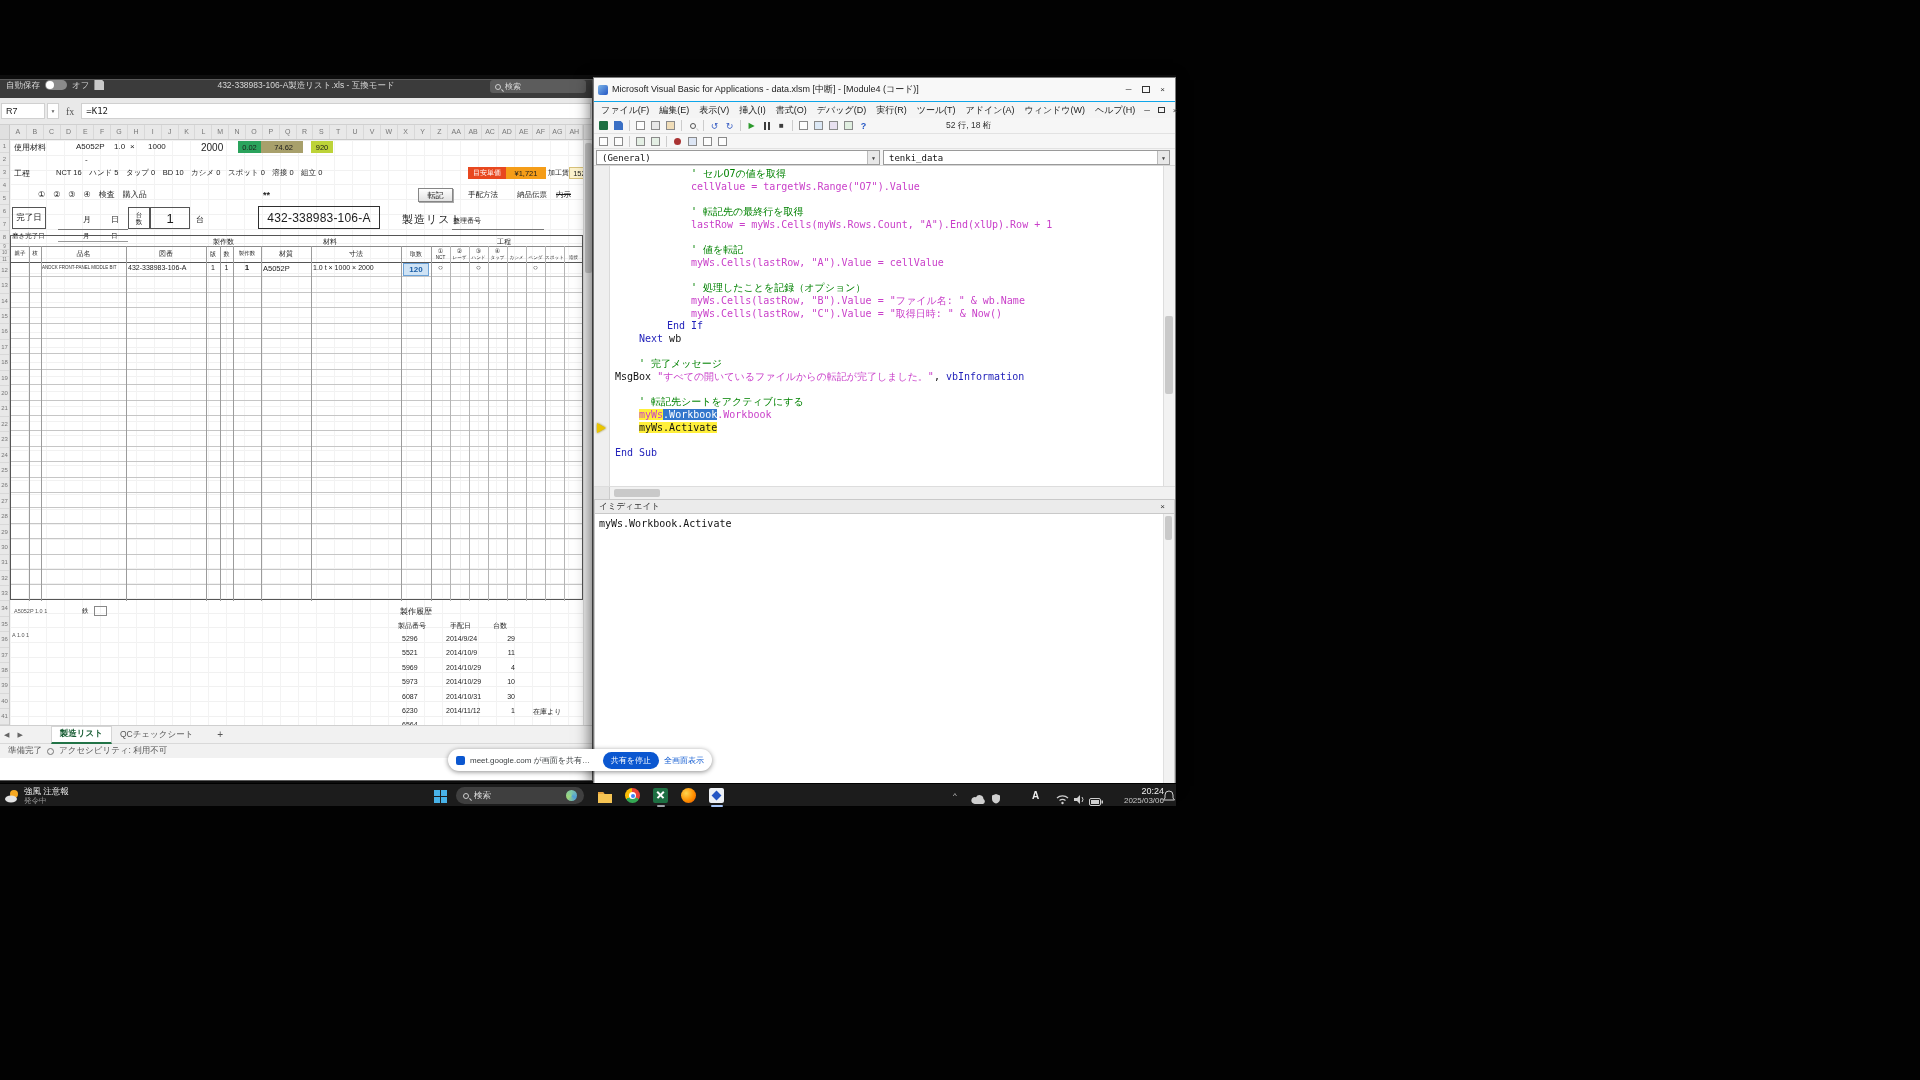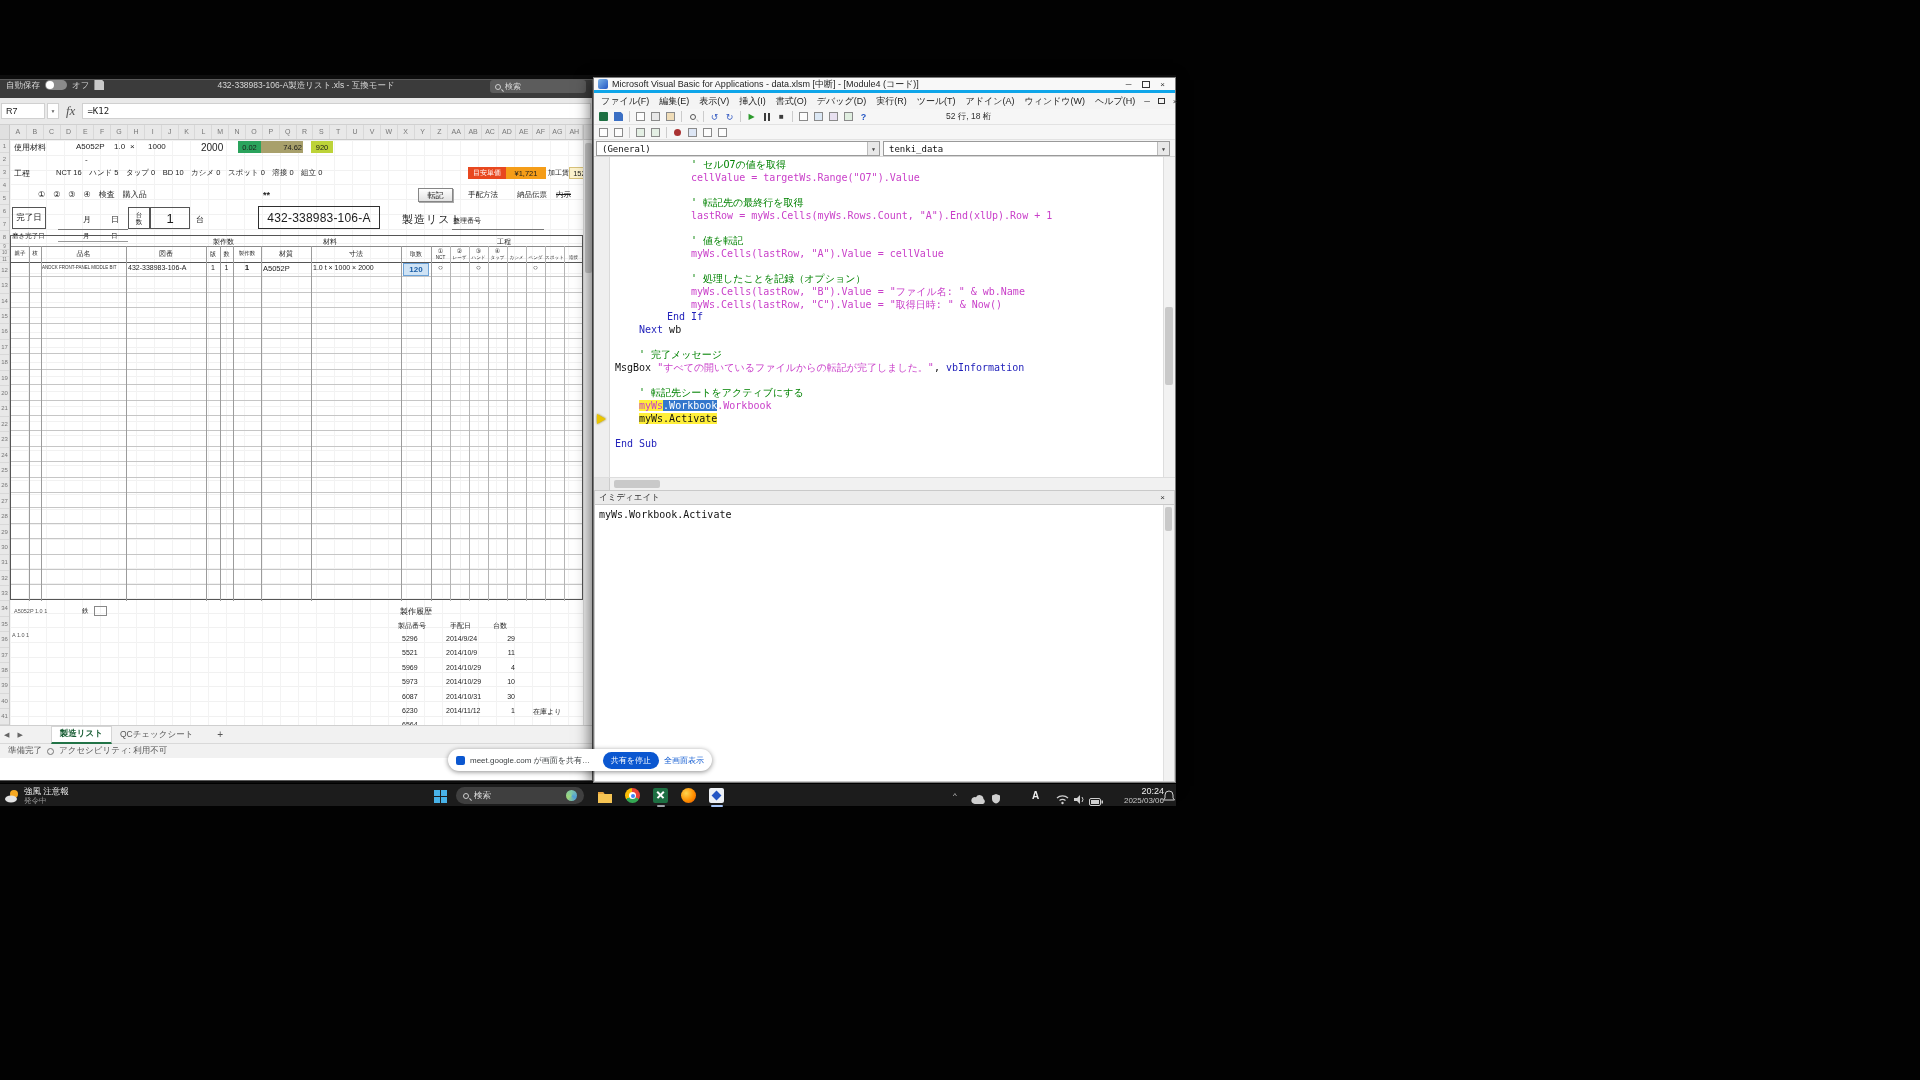--- a/index.html
+++ b/index.html
@@ -17,21 +17,21 @@
 .flop{width:10px;height:10px;background:#c9c9c9;clip-path:polygon(0 0,78% 0,100% 22%,100% 100%,0 100%);flex:none}
 .xl-doc{margin-left:108px;white-space:nowrap}
 .xl-search{margin-left:auto;width:96px;height:13px;background:#5c5c5c;border-radius:3px;color:#ddd;display:flex;align-items:center;gap:4px;padding:0 5px;font-size:8px}
 .mag{width:6px;height:6px;border:1px solid #ccc;border-radius:50%;position:relative;flex:none;display:inline-block}
 .mag:after{content:"";position:absolute;left:5px;top:5px;width:3px;height:1px;background:#ccc;transform:rotate(45deg)}
 .xl-tabs{height:22px;background:#323232;display:flex;align-items:center;padding:0 2px}
 .rtab{color:#d5d5d5;font-size:9px;padding:4px 7px;white-space:nowrap}
 .xl-frow{height:27px;background:#e9e9e9;border-bottom:1px solid #d0d0d0;display:flex;align-items:center;padding:2px 1px;gap:2px}
 .namebox{width:44px;height:16px;background:#fff;border:1px solid #d0d0d0;font-size:9px;color:#222;padding:2px 4px}
 .nbdd{width:12px;height:16px;background:#fff;border:1px solid #d0d0d0;font-size:5px;color:#666;text-align:center;line-height:15px}
-.fxi{font-style:italic;font-size:13px;color:#555;padding:0 5px;font-family:"Liberation Serif",serif}
+.fxi{font-size:10px;color:#555;padding:0 5px;font-family:"Liberation Serif",serif}
 .fbar{flex:1;height:16px;background:#fff;border:1px solid #d0d0d0;font-size:9px;color:#222;padding:2px 4px}
 .colrow{display:flex;height:15px;background:#e8e8e8;border-bottom:1px solid #c9c9c9}
 .corner{width:10px;background:#e0e0e0;border-right:1px solid #c9c9c9;flex:none}
 .colhead{display:flex;flex:1;overflow:hidden}
 .colhead span{flex:1;font-size:7px;color:#777;text-align:center;line-height:14px;border-right:1px solid #d8d8d8;overflow:hidden}
 #sheetwrap{position:relative;height:585px}
 .rowhead{position:absolute;left:0;top:0;width:10px;height:585px;background:#e8e8e8;border-right:1px solid #c9c9c9;overflow:hidden}
 .rowhead span{display:block;text-align:center;font-size:6px;color:#777;border-bottom:1px solid #d8d8d8}
 .rowhead span:nth-child(-n+8){height:13px;line-height:13px}
 .rowhead span:nth-child(n+9):nth-child(-n+11){height:6.3px;line-height:6.3px;font-size:4.5px}
@@ -50,21 +50,21 @@
 .drow span{flex:1;text-align:center;color:#222}
 .btn3d{position:absolute;border:1px solid #868686;background:linear-gradient(#fefefe,#e2e2e2);box-shadow:1px 1px 0 #aaa;font-size:8px;display:flex;align-items:center;justify-content:center;color:#111}
 .tabsbar{height:18px;background:#f1f1f1;border-top:1px solid #cfcfcf;display:flex;align-items:center;font-size:8.5px;color:#555}
 .sheettab{padding:0 8px;height:18px;display:flex;align-items:center;white-space:nowrap}
 .sheettab.active{background:#fff;border:1px solid #d5d5d5;border-bottom:2px solid #217346;color:#175c33;font-weight:bold}
 .statusbar{height:15px;background:#f1f1f1;border-top:1px solid #d9d9d9;display:flex;align-items:center;gap:5px;font-size:8.5px;color:#555;padding:0 8px}
 .sb{background:#f2f2f2}
 .sbt{background:#c9c9c9;border-radius:2px;position:absolute}
 
 #vba{position:absolute;left:593px;top:77px;width:583px;height:706px;background:#f4f4f4;border:1px solid #7a7a7a;box-shadow:-3px 3px 14px rgba(0,0,0,.55)}
-.vtitle{height:15px;background:#f8f8f8;border-bottom:3px solid #0ea5e9;display:flex;align-items:center;gap:4px;padding:0 4px;font-size:9px;color:#222;white-space:nowrap}
+.vtitle{height:24px;background:#f8f8f8;border-bottom:1px solid #0ea5e9;display:flex;align-items:center;gap:4px;padding:0 4px;font-size:9px;color:#222;white-space:nowrap}
 .wbtn{width:17px;height:11px;display:flex;align-items:center;justify-content:center;color:#333;font-size:8px}
 .vmenu{height:16px;display:flex;align-items:center;font-size:9px;color:#222;padding:0 2px}
 .vmi{padding:0 5px;white-space:nowrap}
 .vtool{height:16px;border-bottom:1px solid #e2e2e2;display:flex;align-items:center;padding:0 3px;gap:2px;position:relative;background:#f6f6f6}
 .tbi{width:13px;height:12px;display:inline-flex;align-items:center;justify-content:center;font-size:9px;flex:none}
 .tsep{width:1px;height:11px;background:#ccc;margin:0 2px;flex:none}
 .icb{width:9px;height:9px;border:1px solid #8a8a8a;background:#fdfdfd;display:block}
 .dd{position:absolute;height:15px;background:#fff;border:1px solid #9a9a9a;font-size:9px;color:#111;display:flex;align-items:center;padding:0 0 0 5px;font-family:"DejaVu Sans Mono",monospace}
 .ddarr{margin-left:auto;width:12px;height:13px;background:#e8e8e8;border-left:1px solid #bbb;font-size:5px;color:#444;display:flex;align-items:center;justify-content:center}
 #codepane{position:relative;height:320px;background:#fff;overflow:hidden}
@@ -196,21 +196,21 @@
         </div>
     <div id="sheet">
 
       <span style="left:4px;top:2px;font-size:8px">使用材料</span>
       <span style="left:66px;top:2px;font-size:8px">A5052P</span>
       <span style="left:104px;top:2px;font-size:8px">1.0</span>
       <span style="left:120px;top:2px;font-size:8px">×</span>
       <span style="left:138px;top:2px;font-size:8px">1000</span>
       <span style="left:191px;top:2px;font-size:10px">2000</span>
       <span class="cell" style="left:228px;top:1px;width:23px;height:12px;background:#2aa35c;font-size:7.5px">0.02</span>
-      <span class="cell" style="left:251px;top:1px;width:42px;height:12px;background:#a8a06b;font-size:7.5px;justify-content:flex-end;padding-right:1px">74.62</span>
+      <span class="cell" style="left:251px;top:1px;width:42px;height:12px;background:#a8a06b;font-size:7.5px;justify-content:flex-end;padding-right:10px">74.62</span>
       <span class="cell" style="left:301px;top:1px;width:22px;height:12px;background:#bdd338;font-size:7.5px">920</span>
 
       <span style="left:75px;top:15px;font-size:8px">-</span>
 
       <span style="left:4px;top:28px;font-size:8px">工程</span>
       <span style="left:46px;top:28px;font-size:7.5px">NCT 16　ハンド 5　タップ 0　BD 10　カシメ 0　スポット 0　溶接 0　組立 0</span>
       <span class="cell" style="left:458px;top:27px;width:38px;height:12px;background:#e8481f;color:#fff;font-size:7px">目安単価</span>
       <span class="cell" style="left:496px;top:27px;width:40px;height:12px;background:#f59d18;font-size:7.5px">¥1,721</span>
       <span style="left:538px;top:28px;font-size:7px">加工賃</span>
       <span class="cell" style="left:559px;top:27px;width:25px;height:12px;background:#fdf3cd;border:1px solid #d8c27a;font-size:7.5px">1520</span>

